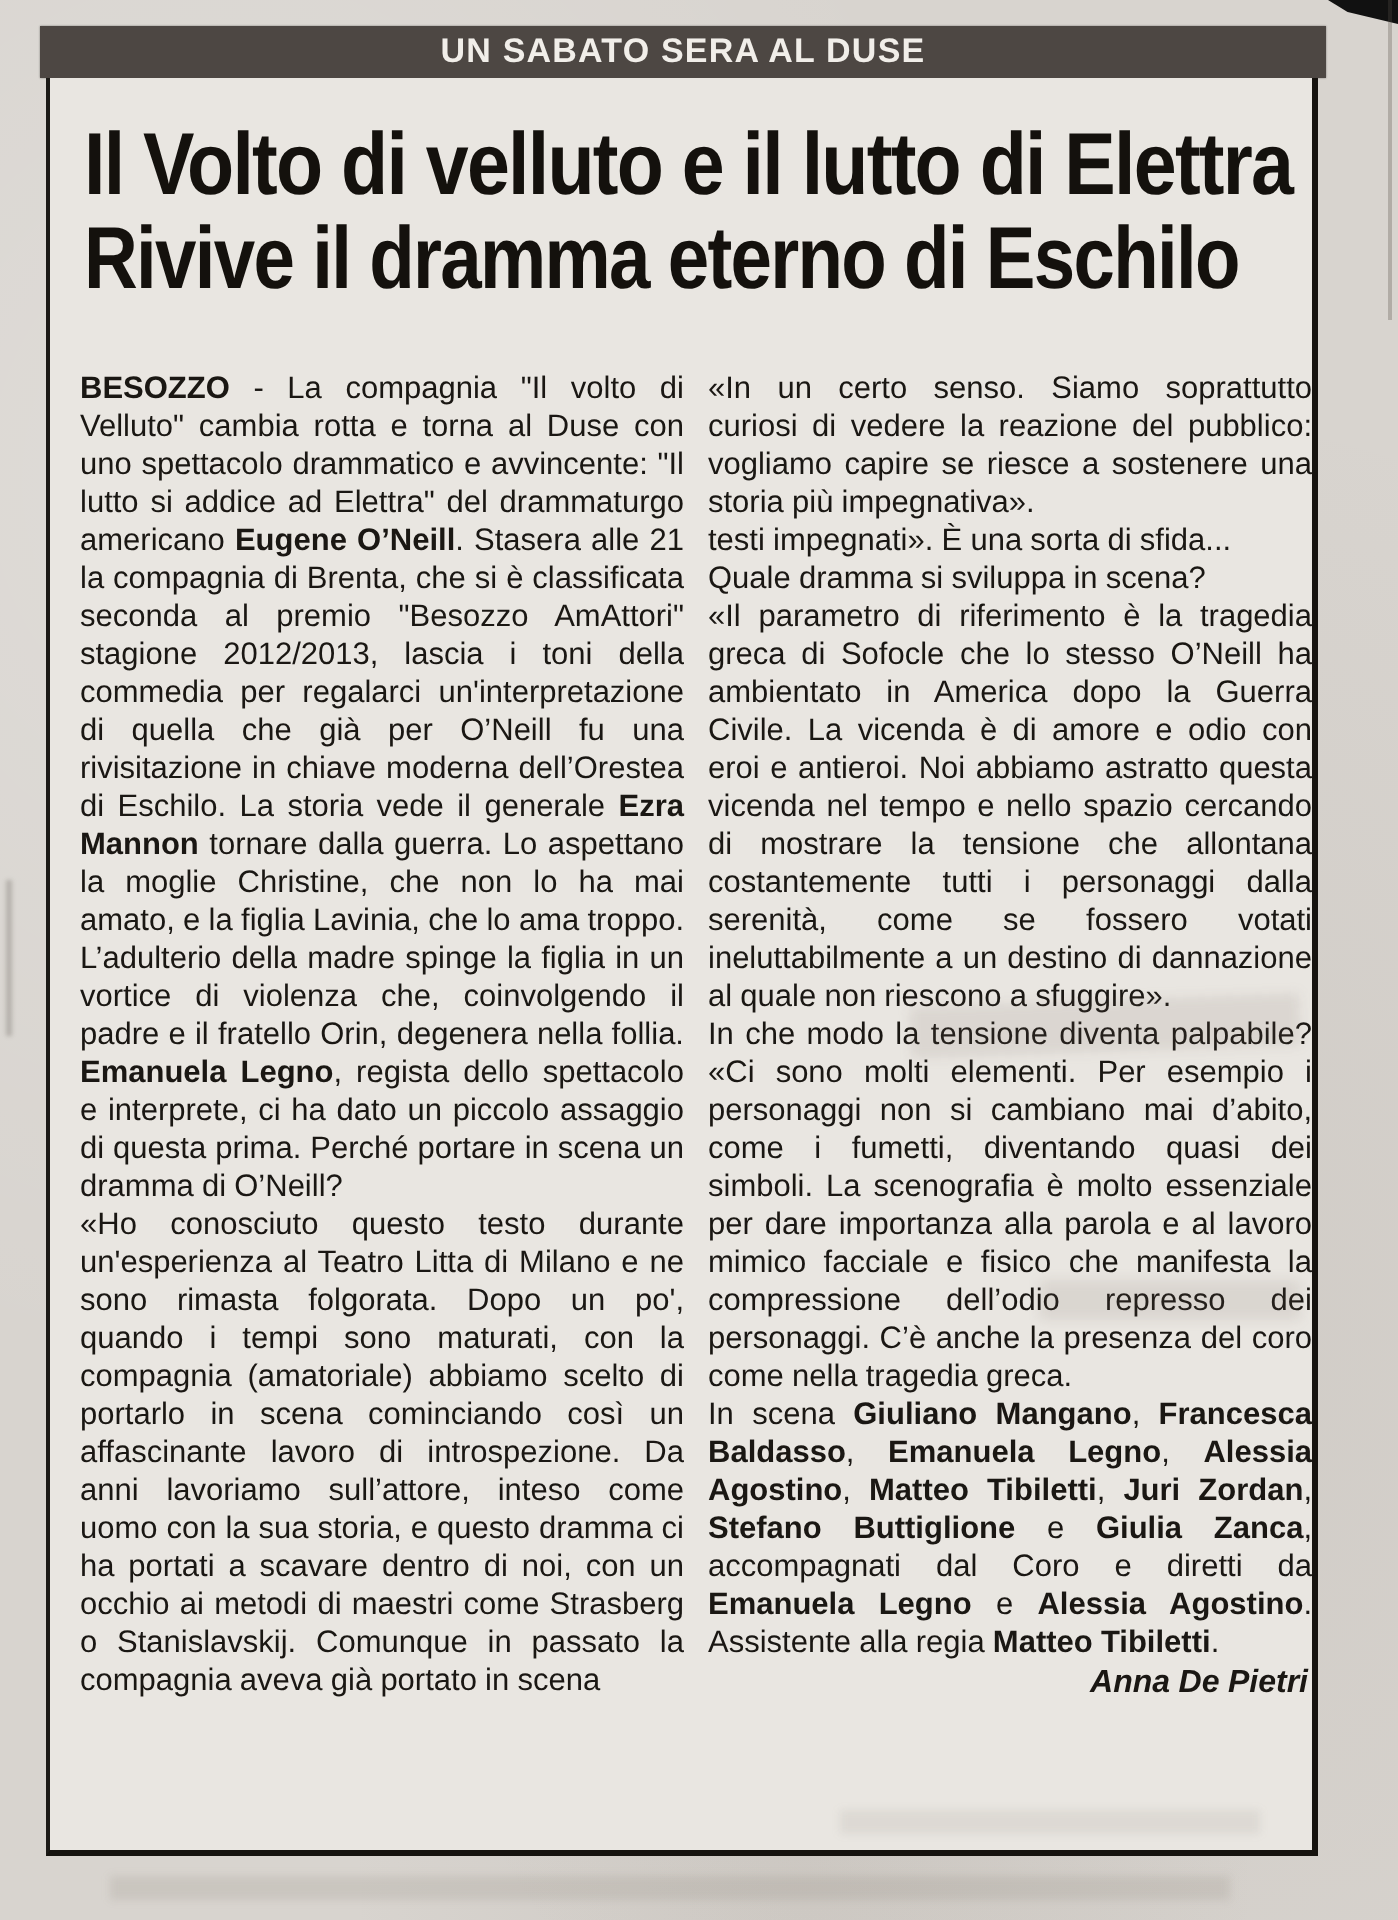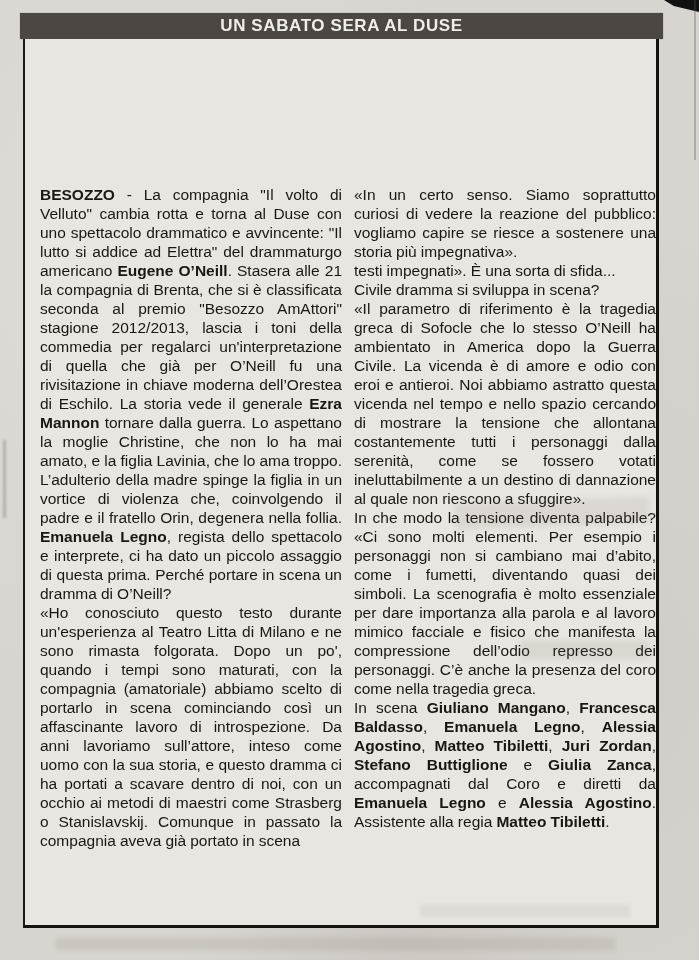--- a/index.html
+++ b/index.html
@@ -57,32 +57,37 @@
 
   <div class="corner-wedge"></div>
   <div class="edge-line"></div>
   <div class="margin-mark"></div>
 
   <div class="banner" style="background: rgb(77, 71, 67); color: rgb(241, 238, 233);">
     <span>UN SABATO SERA AL DUSE</span>
   </div>
 
   <div class="article-box" style="background: rgb(233, 230, 225);">
+    <h1 class="headline">
+      <span class="hl-line" style="transform: scaleX(0.876633);">Il Volto di velluto e il lutto di Elettra</span>
+      <span class="hl-line" style="transform: scaleX(0.846041);">Rivive il dramma eterno di Eschilo</span>
+    </h1>
     <div class="columns">
         <div class="col">
           <p><span class="b">BESOZZO</span><span> - La compagnia "Il volto di Velluto" cambia rotta e torna al Duse con uno spettacolo drammatico e avvincente: "Il lutto si addice ad Elettra" del drammaturgo americano </span><span class="b">Eugene O’Neill</span><span>. Stasera alle 21 la compagnia di Brenta, che si è classificata seconda al premio "Besozzo AmAttori" stagione 2012/2013, lascia i toni della commedia per regalarci un'interpretazione di quella che già per O’Neill fu una rivisitazione in chiave moderna dell’Orestea di Eschilo. La storia vede il generale </span><span class="b">Ezra Mannon</span><span> tornare dalla guerra. Lo aspettano la moglie Christine, che non lo ha mai amato, e la figlia Lavinia, che lo ama troppo. L’adulterio della madre spinge la figlia in un vortice di violenza che, coinvolgendo il padre e il fratello Orin, degenera nella follia. </span><span class="b">Emanuela Legno</span><span>, regista dello spettacolo e interprete, ci ha dato un piccolo assaggio di questa prima. Perché portare in scena un dramma di O’Neill?</span></p>
           <p><span>«Ho conosciuto questo testo durante un'esperienza al Teatro Litta di Milano e ne sono rimasta folgorata. Dopo un po', quando i tempi sono maturati, con la compagnia (amatoriale) abbiamo scelto di portarlo in scena cominciando così un affascinante lavoro di introspezione. Da anni lavoriamo sull’attore, inteso come uomo con la sua storia, e questo dramma ci ha portati a scavare dentro di noi, con un occhio ai metodi di maestri come Strasberg o Stanislavskij. Comunque in passato la compagnia aveva già portato in scena</span></p>
         </div>
         <div class="col">
           <p><span>«In un certo senso. Siamo soprattutto curiosi di vedere la reazione del pubblico: vogliamo capire se riesce a sostenere una storia più impegnativa».</span></p>
           <p><span>testi impegnati». È una sorta di sfida...</span></p>
-          <p><span>Civile dramma si sviluppa in scena?</span></p>
+          <p><span>Quale dramma si sviluppa in scena?</span></p>
           <p><span>«Il parametro di riferimento è la tragedia greca di Sofocle che lo stesso O’Neill ha ambientato in America dopo la Guerra Civile. La vicenda è di amore e odio con eroi e antieroi. Noi abbiamo astratto questa vicenda nel tempo e nello spazio cercando di mostrare la tensione che allontana costantemente tutti i personaggi dalla serenità, come se fossero votati ineluttabilmente a un destino di dannazione al quale non riescono a sfuggire».</span></p>
           <p><span>In che modo la tensione diventa palpabile? «Ci sono molti elementi. Per esempio i personaggi non si cambiano mai d’abito, come i fumetti, diventando quasi dei simboli. La scenografia è molto essenziale per dare importanza alla parola e al lavoro mimico facciale e fisico che manifesta la compressione dell’odio represso dei personaggi. C’è anche la presenza del coro come nella tragedia greca.</span></p>
           <p><span>In scena </span><span class="b">Giuliano Mangano</span><span>, </span><span class="b">Francesca Baldasso</span><span>, </span><span class="b">Emanuela Legno</span><span>, </span><span class="b">Alessia Agostino</span><span>, </span><span class="b">Matteo Tibiletti</span><span>, </span><span class="b">Juri Zordan</span><span>, </span><span class="b">Stefano Buttiglione</span><span> e </span><span class="b">Giulia Zanca</span><span>, accompagnati dal Coro e diretti da </span><span class="b">Emanuela Legno</span><span> e </span><span class="b">Alessia Agostino</span><span>. Assistente alla regia </span><span class="b">Matteo Tibiletti</span><span>.</span></p>
+          <p class="byline">Anna De Pietri</p>
         </div>
       </div>
   </div>
 
   <div class="smudge smudge-1"></div>
   <div class="smudge smudge-2"></div>
   <div class="smudge smudge-3"></div>
   <div class="smudge smudge-4"></div>
 
 </div>

